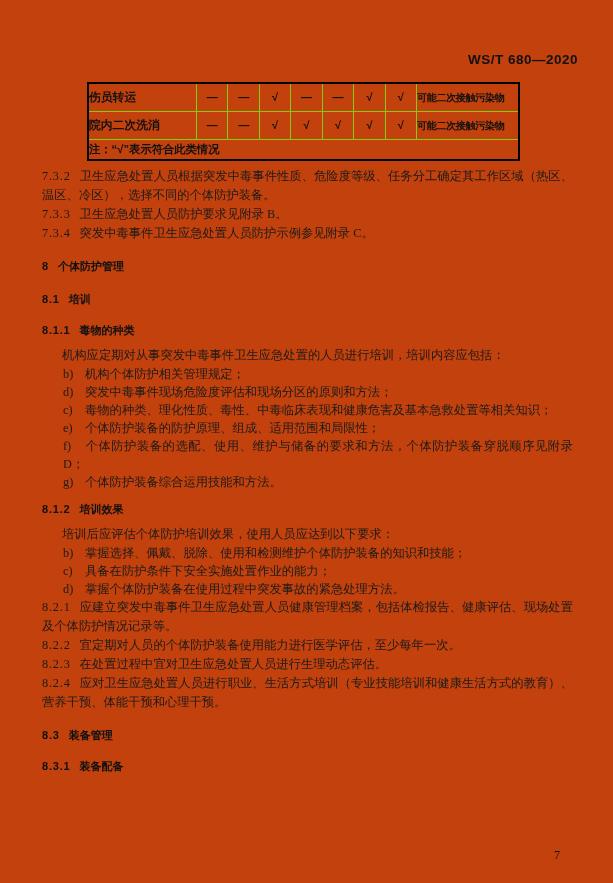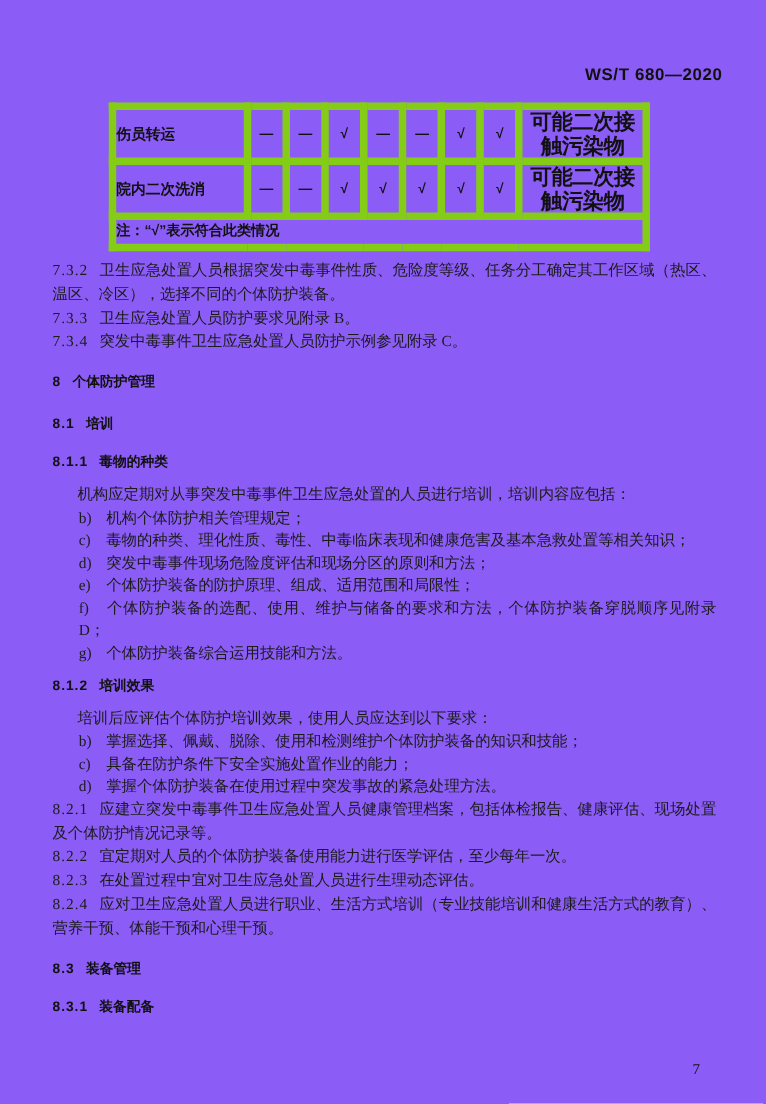--- a/index.html
+++ b/index.html
@@ -1,19 +1,19 @@
 <!DOCTYPE html>
 <html><head>
 <meta charset="utf-8">
 <style>
   html,body{margin:0;padding:0;background:#fff;}
   .page{
     position:relative;
     width:613px;height:883px;
-    background:#8b5cf6;
+    background:#c2410c;
     color:#1b1b1b;
     font-family:"Liberation Serif","DejaVu Serif",serif;
     font-size:12.3px;
     line-height:19px;
     overflow:hidden;
     box-sizing:border-box;
   }
   .content{padding:50px 40px 0 42px;}
 
   .doc-header{
@@ -30,25 +30,25 @@
     border-collapse:collapse;
     table-layout:fixed;
     width:433px;
     margin:13px 0 6px 45px;
     border:2px solid #000;
     font-family:"Liberation Sans","DejaVu Sans",sans-serif;
     font-weight:bold;
     font-size:11.8px;
     color:#111;
   }
-  table.ppe td{border:6px solid #84cc16;padding:0;overflow:hidden;}
+  table.ppe td{border:1px solid #84cc16;padding:0;overflow:hidden;}
   tr.data-row{height:28px;}
   td.lbl{text-align:left;padding-left:10px;}
   td.c{text-align:center;font-size:11px;}
-  td.rmk{text-align:center;border-left:2px solid #000;font-size:17px;letter-spacing:-0.3px;}
+  td.rmk{border-left:2px solid #000;font-size:10px;letter-spacing:-0.3px;}
   tr.note-row{height:17px;}
   td.notecell{text-align:left;padding-left:10px;font-size:11.3px;}
 
   .clause{margin:0;text-align:justify;}
   .cnum{letter-spacing:0.8px;margin-right:9px;white-space:nowrap;}
 
   .h1,.h2,.h3{
     font-family:"Liberation Sans","DejaVu Sans",sans-serif;
     font-weight:bold;
     font-size:11px;
@@ -125,22 +125,22 @@
     <p class="clause"><span class="cnum">7.3.4</span><span>突发中毒事件卫生应急处置人员防护示例参见附录 C。</span></p>
 
     <div class="h1"><span class="hnum">8</span><span>个体防护管理</span></div>
 
     <div class="h2"><span class="hnum">8.1</span><span>培训</span></div>
 
     <div class="h3"><span class="hnum">8.1.1</span><span>毒物的种类</span></div>
 
     <p class="intro">机构应定期对从事突发中毒事件卫生应急处置的人员进行培训，培训内容应包括：</p>
     <div class="oli"><span class="marker">b)</span><span>机构个体防护相关管理规定；</span></div>
+    <div class="oli"><span class="marker">d)</span><span>突发中毒事件现场危险度评估和现场分区的原则和方法；</span></div>
     <div class="oli"><span class="marker">c)</span><span>毒物的种类、理化性质、毒性、中毒临床表现和健康危害及基本急救处置等相关知识；</span></div>
-    <div class="oli"><span class="marker">d)</span><span>突发中毒事件现场危险度评估和现场分区的原则和方法；</span></div>
     <div class="oli"><span class="marker">e)</span><span>个体防护装备的防护原理、组成、适用范围和局限性；</span></div>
     <div class="oli"><span class="marker">f)</span><span>个体防护装备的选配、使用、维护与储备的要求和方法，个体防护装备穿脱顺序见附录 D；</span></div>
     <div class="oli"><span class="marker">g)</span><span>个体防护装备综合运用技能和方法。</span></div>
 
     <div class="h3"><span class="hnum">8.1.2</span><span>培训效果</span></div>
 
     <p class="intro">培训后应评估个体防护培训效果，使用人员应达到以下要求：</p>
     <div class="oli"><span class="marker">b)</span><span>掌握选择、佩戴、脱除、使用和检测维护个体防护装备的知识和技能；</span></div>
     <div class="oli"><span class="marker">c)</span><span>具备在防护条件下安全实施处置作业的能力；</span></div>
     <div class="oli"><span class="marker">d)</span><span>掌握个体防护装备在使用过程中突发事故的紧急处理方法。</span></div>

